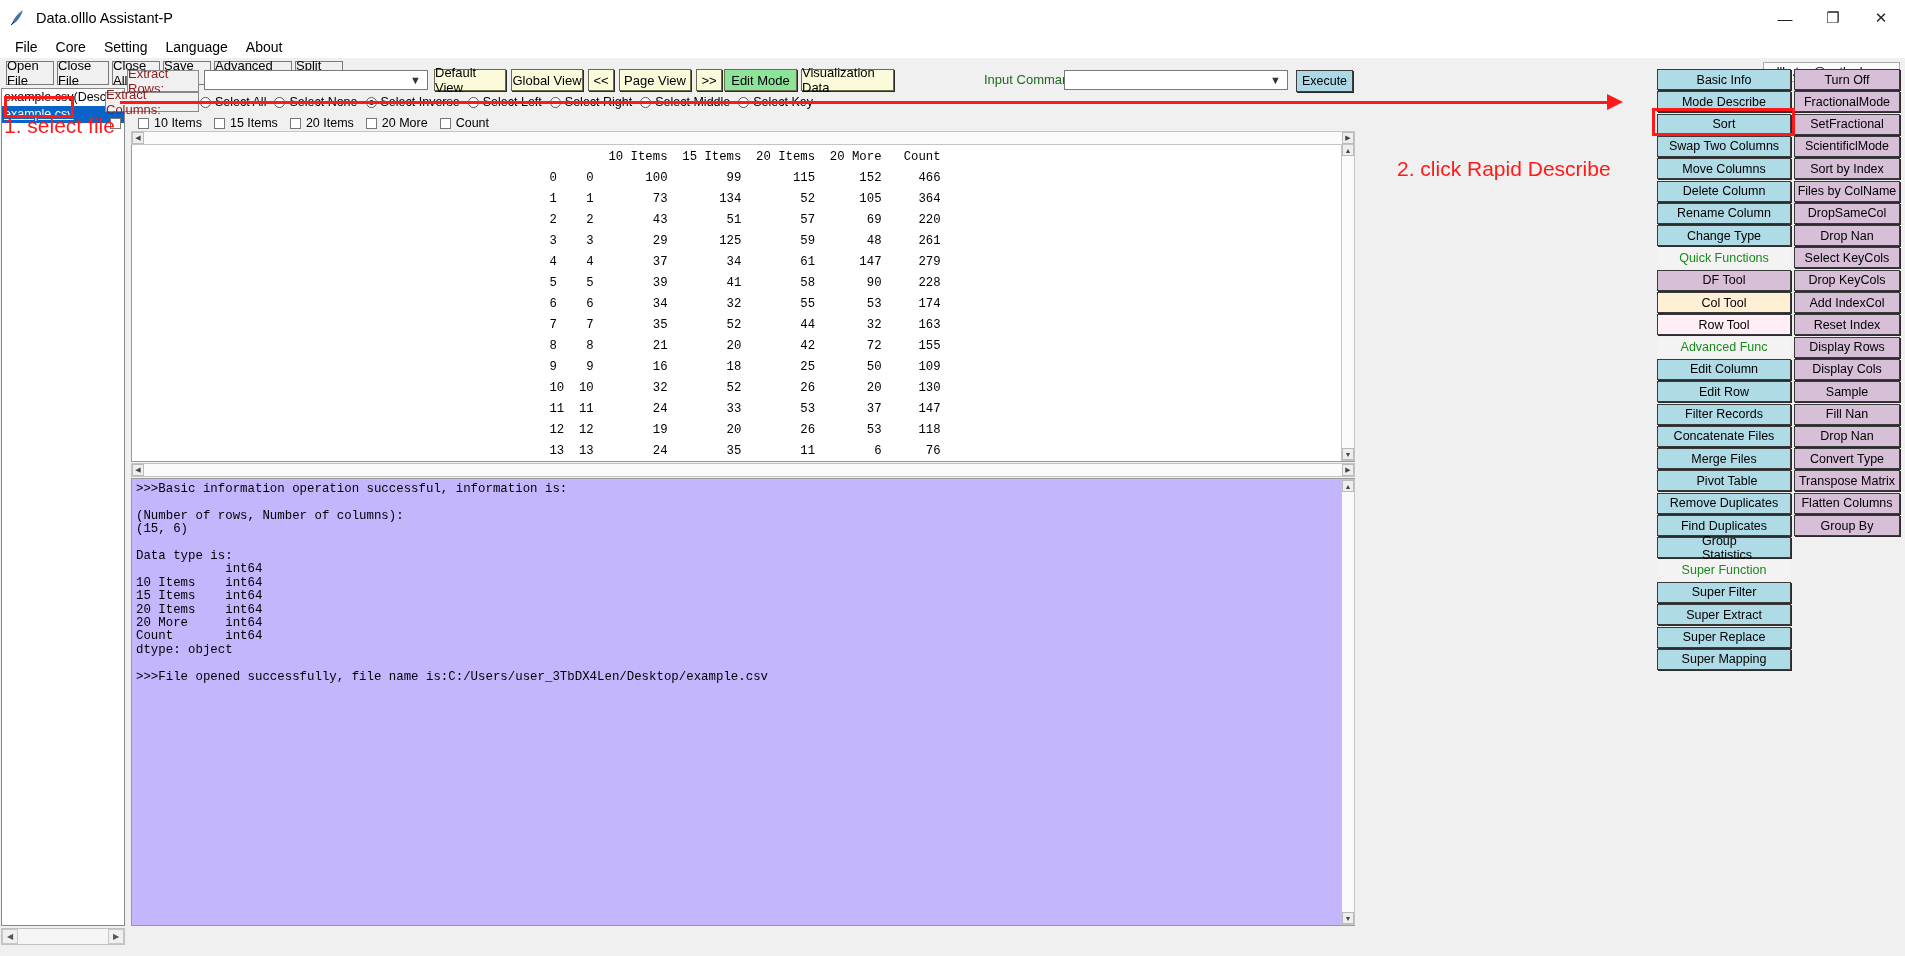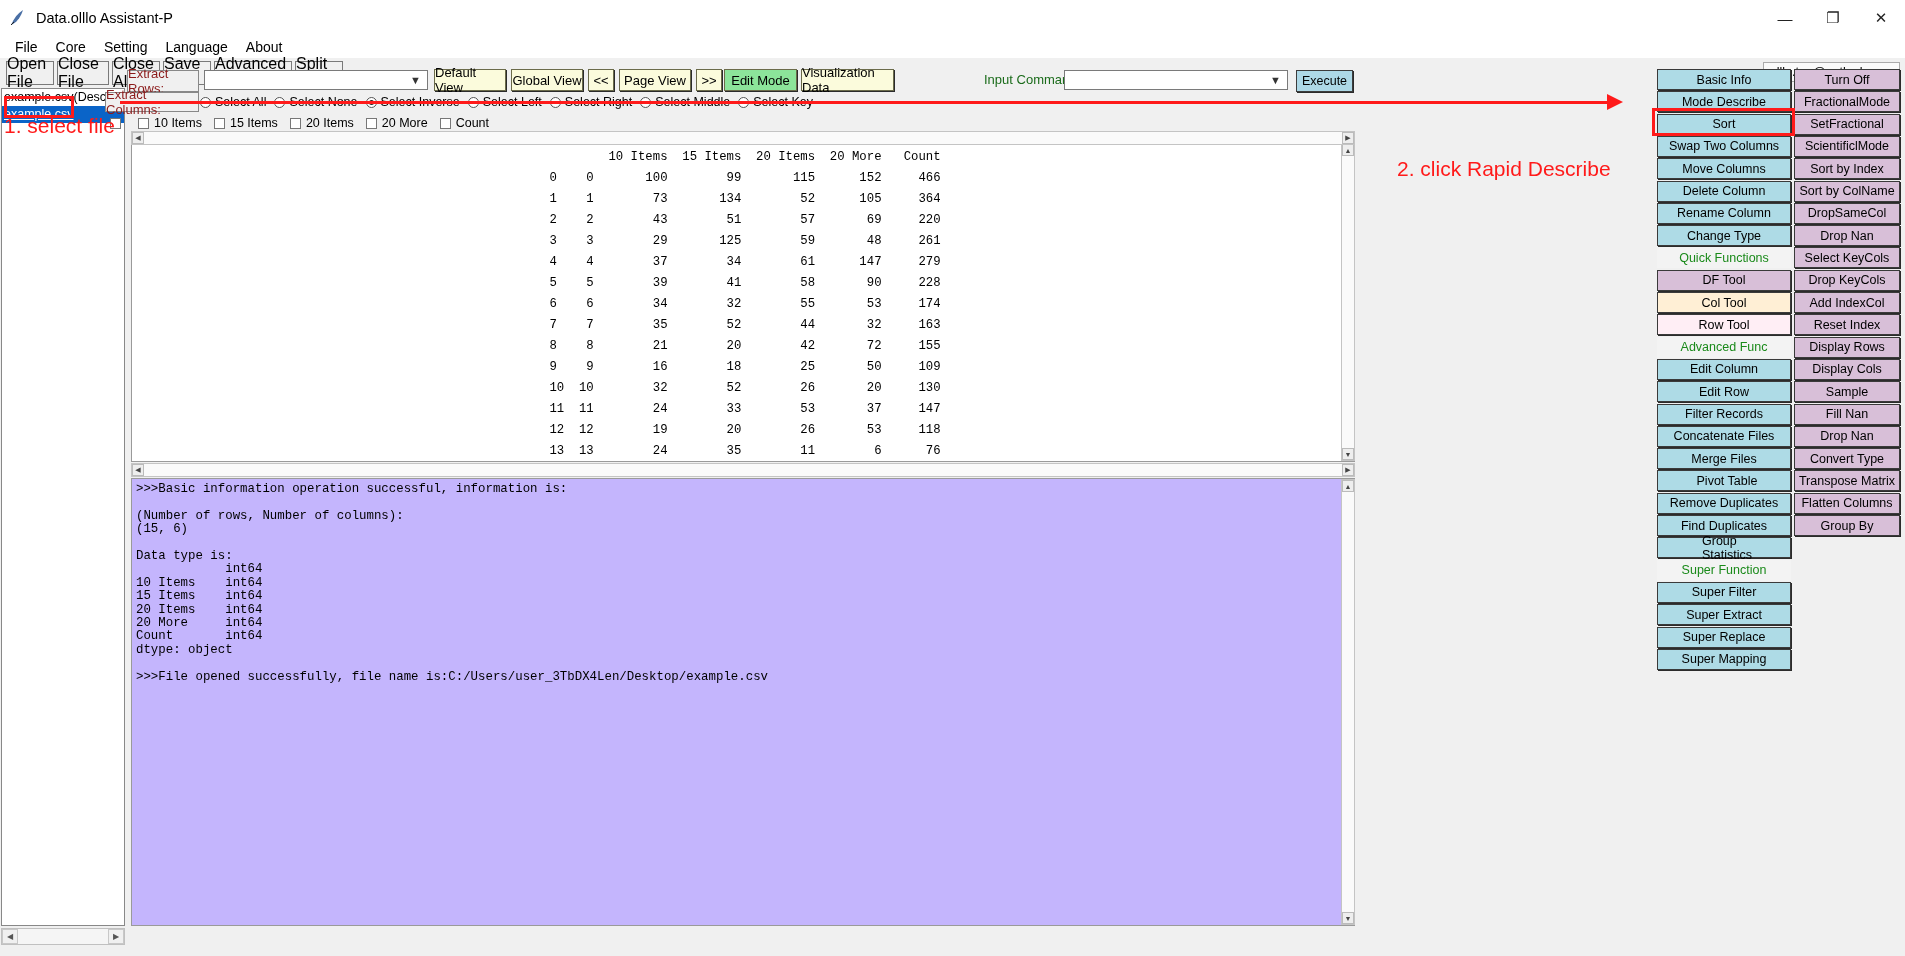--- a/index.html
+++ b/index.html
@@ -30,21 +30,21 @@
     position: absolute; left: 0; top: 36px; width: 1905px; height: 22px;
     background: #ffffff; display: flex; align-items: center; padding-left: 6px;
   }
   .menuitem { padding: 2px 9px; font-size: 14px; color: #000; }
 
   
   .filebar { position: absolute; left: 0; top: 58px; width: 1905px; height: 30px; background: #f0f0f0; }
   .fbtn {
     position: absolute; top: 3px; height: 24px;
     background: #f0f0f0; border: 1px solid #7a7a7a;
-    font-family: "Liberation Sans", sans-serif; font-size: 16px; color: #000;
+    font-family: "Liberation Sans", sans-serif; font-size: 13px; color: #000;
     display: flex; align-items: center; justify-content: center;
     cursor: default;
   }
 
   
   .filelist {
     position: absolute; left: 1px; top: 88px; width: 124px; height: 838px;
     background: #ffffff; border: 1px solid #888;
   }
   .fl-row { height: 17px; font-size: 12.5px; padding-left: 2px; line-height: 17px; white-space: nowrap; }
@@ -363,21 +363,21 @@
       <div class="side-btn blue" style="left: 1657px; width: 134px; top: 604.2px;">Super Extract</div>
       <div class="side-btn blue" style="left: 1657px; width: 134px; top: 626.5px;">Super Replace</div>
       <div class="side-btn blue" style="left: 1657px; width: 134px; top: 648.8px;">Super Mapping</div>
     </div>
   <div id="sideR">
       <div class="side-btn purple" style="left: 1794px; width: 106px; top: 69px;">Turn Off</div>
       <div class="side-btn purple" style="left: 1794px; width: 106px; top: 91.3px;">FractionalMode</div>
       <div class="side-btn purple" style="left: 1794px; width: 106px; top: 113.6px;">SetFractional</div>
       <div class="side-btn purple" style="left: 1794px; width: 106px; top: 135.9px;">ScientificlMode</div>
       <div class="side-btn purple" style="left: 1794px; width: 106px; top: 158.2px;">Sort by Index</div>
-      <div class="side-btn purple" style="left: 1794px; width: 106px; top: 180.5px;">Sort by ColName</div>
+      <div class="side-btn purple" style="left: 1794px; width: 106px; top: 180.5px;">Files by ColName</div>
       <div class="side-btn purple" style="left: 1794px; width: 106px; top: 202.8px;">DropSameCol</div>
       <div class="side-btn purple" style="left: 1794px; width: 106px; top: 225.1px;">Drop Nan</div>
       <div class="side-btn purple" style="left: 1794px; width: 106px; top: 247.4px;">Select KeyCols</div>
       <div class="side-btn purple" style="left: 1794px; width: 106px; top: 269.7px;">Drop KeyCols</div>
       <div class="side-btn purple" style="left: 1794px; width: 106px; top: 292px;">Add IndexCol</div>
       <div class="side-btn purple" style="left: 1794px; width: 106px; top: 314.3px;">Reset Index</div>
       <div class="side-btn purple" style="left: 1794px; width: 106px; top: 336.6px;">Display Rows</div>
       <div class="side-btn purple" style="left: 1794px; width: 106px; top: 358.9px;">Display Cols</div>
       <div class="side-btn purple" style="left: 1794px; width: 106px; top: 381.2px;">Sample</div>
       <div class="side-btn purple" style="left: 1794px; width: 106px; top: 403.5px;">Fill Nan</div>

